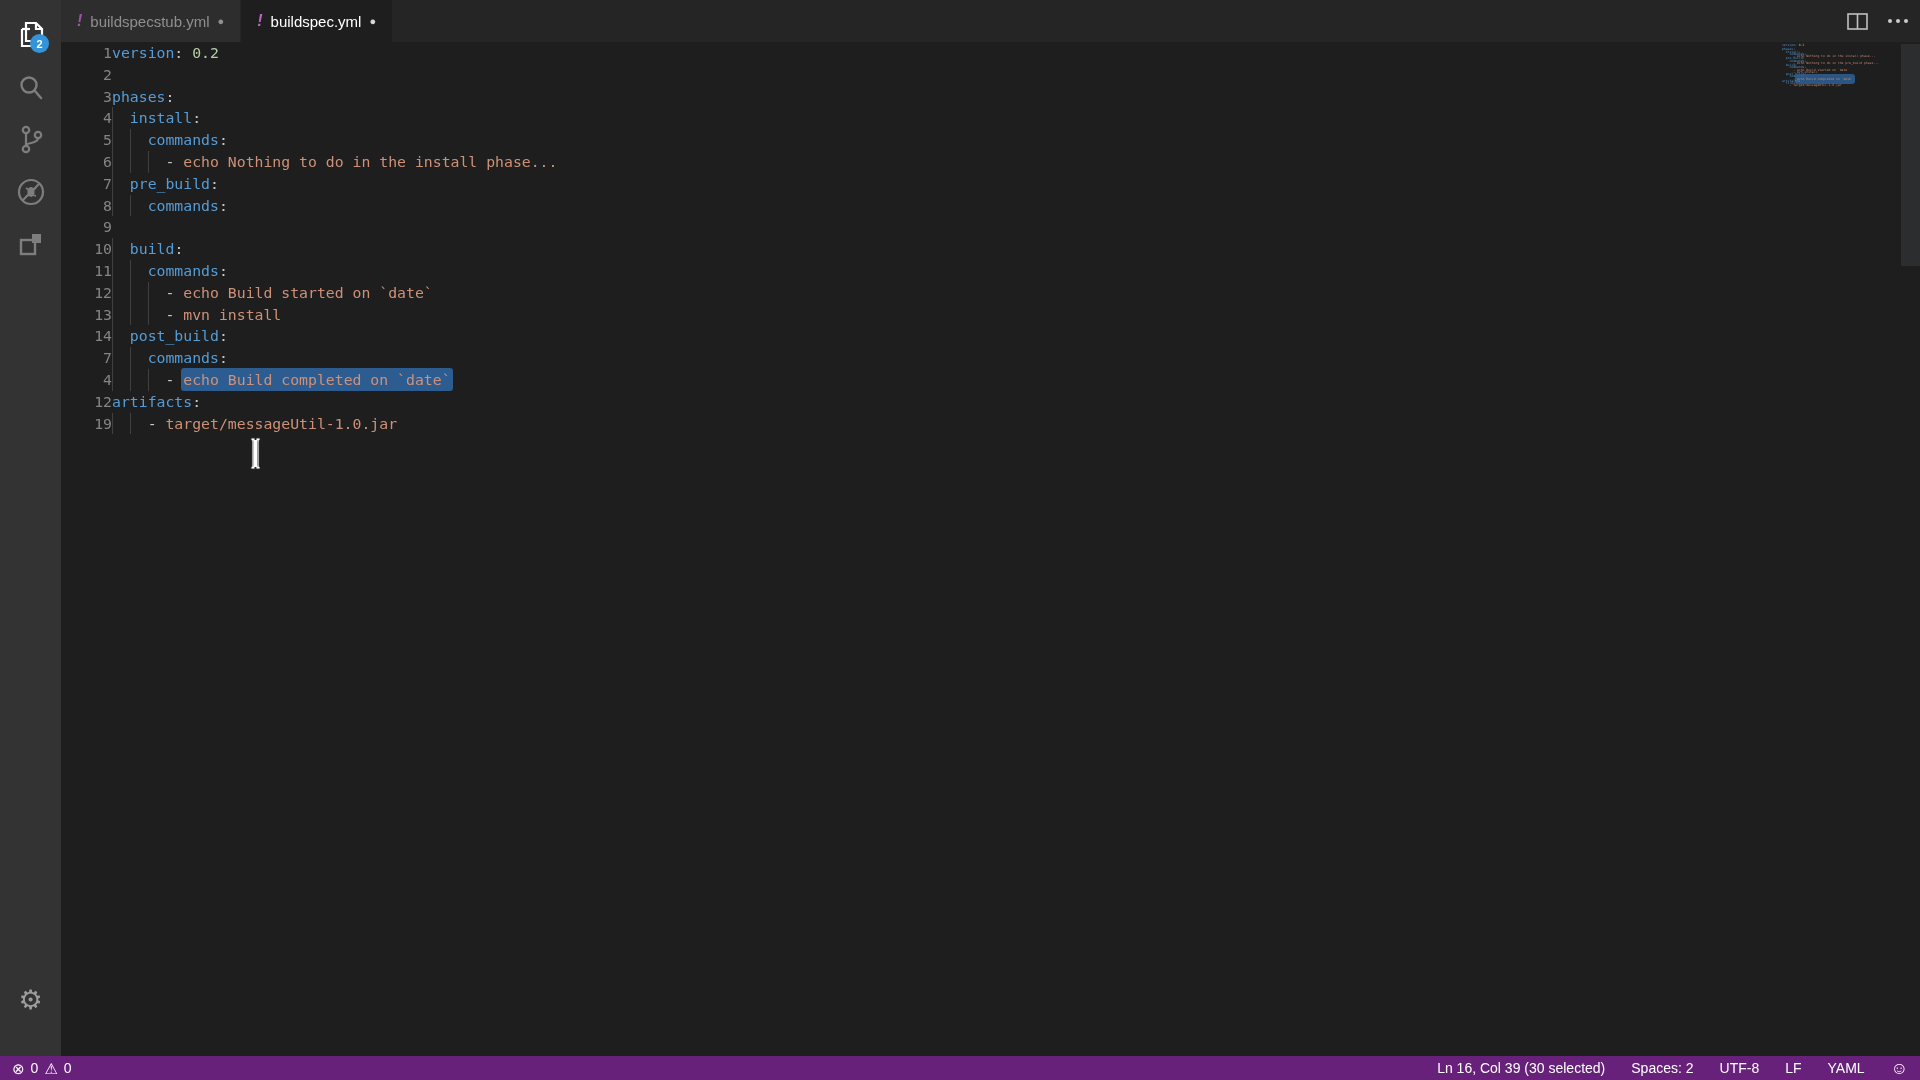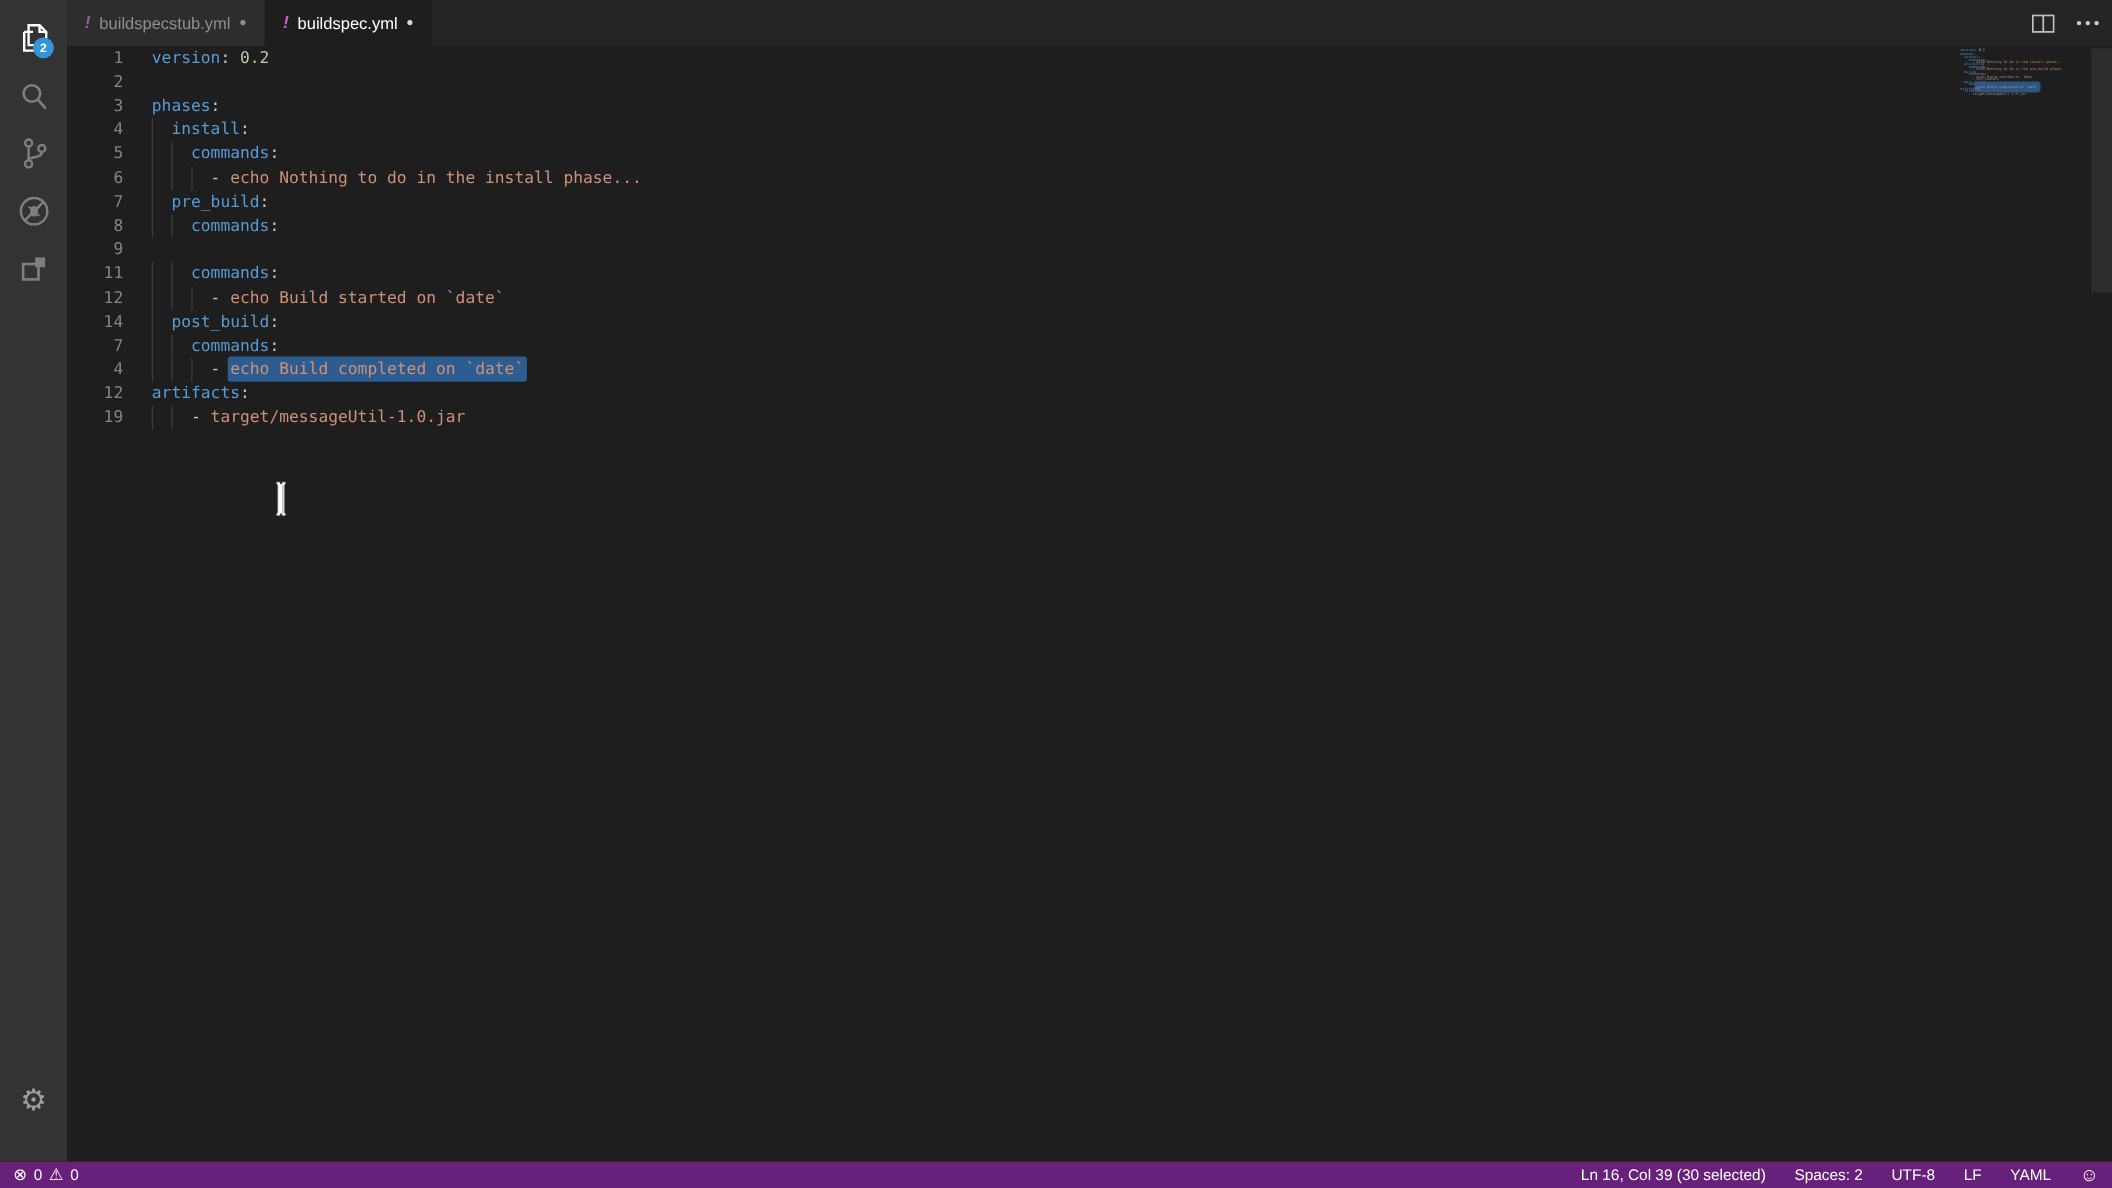--- a/index.html
+++ b/index.html
@@ -37,21 +37,21 @@
   .ea-btn { cursor:pointer; display:flex; align-items:center; }
   .dots { display:flex; gap:4px; }
   .dots i { width:4px; height:4px; border-radius:50%; background:#cccccc; display:block; }
 
   
   .editor { position:absolute; left:61px; top:42px; right:0; bottom:24px;
             background:#1e1e1e; overflow:hidden; }
   .lines { font-family:"DejaVu Sans Mono", monospace; font-size:14.8px; }
   .line { display:flex; height:21.8px; line-height:21.8px; white-space:pre; }
   .ln { width:51px; text-align:right; color:#858585; flex:none; user-select:none; }
-  .codecol { margin-left:26px; position:relative; white-space:pre; }
+  .codecol { position:relative; white-space:pre; }
   .guide { position:absolute; top:0; bottom:0; width:1px; background:#404040; }
   .tk.k { color:#569cd6; }
   .tk.p { color:#c8c8c8; }
   .tk.n { color:#b5cea8; }
   .tk.s { color:#ce9178; }
   .tk.sel { background:#2d5d90; border-radius:3px; padding:3px 2px; margin:0 -2px; }
 
   
   .minimap { position:absolute; left:1782px; top:44px; width:118px; cursor:pointer; }
   .mm-line { height:2.24px; line-height:2.24px; white-space:pre;
@@ -160,22 +160,24 @@
     <div class="lines" id="code-lines">
         <div class="line"><span class="ln">1</span><span class="codecol"><span class="tk k">version</span><span class="tk p">: </span><span class="tk n">0.2</span></span></div>
         <div class="line"><span class="ln">2</span><span class="codecol"></span></div>
         <div class="line"><span class="ln">3</span><span class="codecol"><span class="tk k">phases</span><span class="tk p">:</span></span></div>
         <div class="line"><span class="ln">4</span><span class="codecol"><i class="guide" style="left: calc(0ch);"></i><span class="tk p">  </span><span class="tk k">install</span><span class="tk p">:</span></span></div>
         <div class="line"><span class="ln">5</span><span class="codecol"><i class="guide" style="left: calc(0ch);"></i><i class="guide" style="left: calc(2ch);"></i><span class="tk p">    </span><span class="tk k">commands</span><span class="tk p">:</span></span></div>
         <div class="line"><span class="ln">6</span><span class="codecol"><i class="guide" style="left: calc(0ch);"></i><i class="guide" style="left: calc(2ch);"></i><i class="guide" style="left: calc(4ch);"></i><span class="tk p">      - </span><span class="tk s">echo Nothing to do in the install phase...</span></span></div>
         <div class="line"><span class="ln">7</span><span class="codecol"><i class="guide" style="left: calc(0ch);"></i><span class="tk p">  </span><span class="tk k">pre_build</span><span class="tk p">:</span></span></div>
         <div class="line"><span class="ln">8</span><span class="codecol"><i class="guide" style="left: calc(0ch);"></i><i class="guide" style="left: calc(2ch);"></i><span class="tk p">    </span><span class="tk k">commands</span><span class="tk p">:</span></span></div>
         <div class="line"><span class="ln">9</span></div>
+        <div class="line"><span class="ln">10</span><span class="codecol"><i class="guide" style="left: calc(0ch);"></i><span class="tk p">  </span><span class="tk k">build</span><span class="tk p">:</span></span></div>
         <div class="line"><span class="ln">11</span><span class="codecol"><i class="guide" style="left: calc(0ch);"></i><i class="guide" style="left: calc(2ch);"></i><span class="tk p">    </span><span class="tk k">commands</span><span class="tk p">:</span></span></div>
         <div class="line"><span class="ln">12</span><span class="codecol"><i class="guide" style="left: calc(0ch);"></i><i class="guide" style="left: calc(2ch);"></i><i class="guide" style="left: calc(4ch);"></i><span class="tk p">      - </span><span class="tk s">echo Build started on `date`</span></span></div>
+        <div class="line"><span class="ln">13</span><span class="codecol"><i class="guide" style="left: calc(0ch);"></i><i class="guide" style="left: calc(2ch);"></i><i class="guide" style="left: calc(4ch);"></i><span class="tk p">      - </span><span class="tk s">mvn install</span></span></div>
         <div class="line"><span class="ln">14</span><span class="codecol"><i class="guide" style="left: calc(0ch);"></i><span class="tk p">  </span><span class="tk k">post_build</span><span class="tk p">:</span></span></div>
         <div class="line"><span class="ln">7</span><span class="codecol"><i class="guide" style="left: calc(0ch);"></i><i class="guide" style="left: calc(2ch);"></i><span class="tk p">    </span><span class="tk k">commands</span><span class="tk p">:</span></span></div>
         <div class="line"><span class="ln">4</span><span class="codecol"><i class="guide" style="left: calc(0ch);"></i><i class="guide" style="left: calc(2ch);"></i><i class="guide" style="left: calc(4ch);"></i><span class="tk p">      - </span><span class="tk s sel">echo Build completed on `date`</span></span></div>
         <div class="line"><span class="ln">12</span><span class="codecol"><span class="tk k">artifacts</span><span class="tk p">:</span></span></div>
         <div class="line"><span class="ln">19</span><span class="codecol"><i class="guide" style="left: calc(0ch);"></i><i class="guide" style="left: calc(2ch);"></i><span class="tk p">    - </span><span class="tk s">target/messageUtil-1.0.jar</span></span></div>
       </div>
   </div>
 
   <div class="minimap" id="minimap">
       <div class="mm-line"><span class=""><span class="tk k">version</span><span class="tk p">: </span><span class="tk n">0.2</span></span></div>

